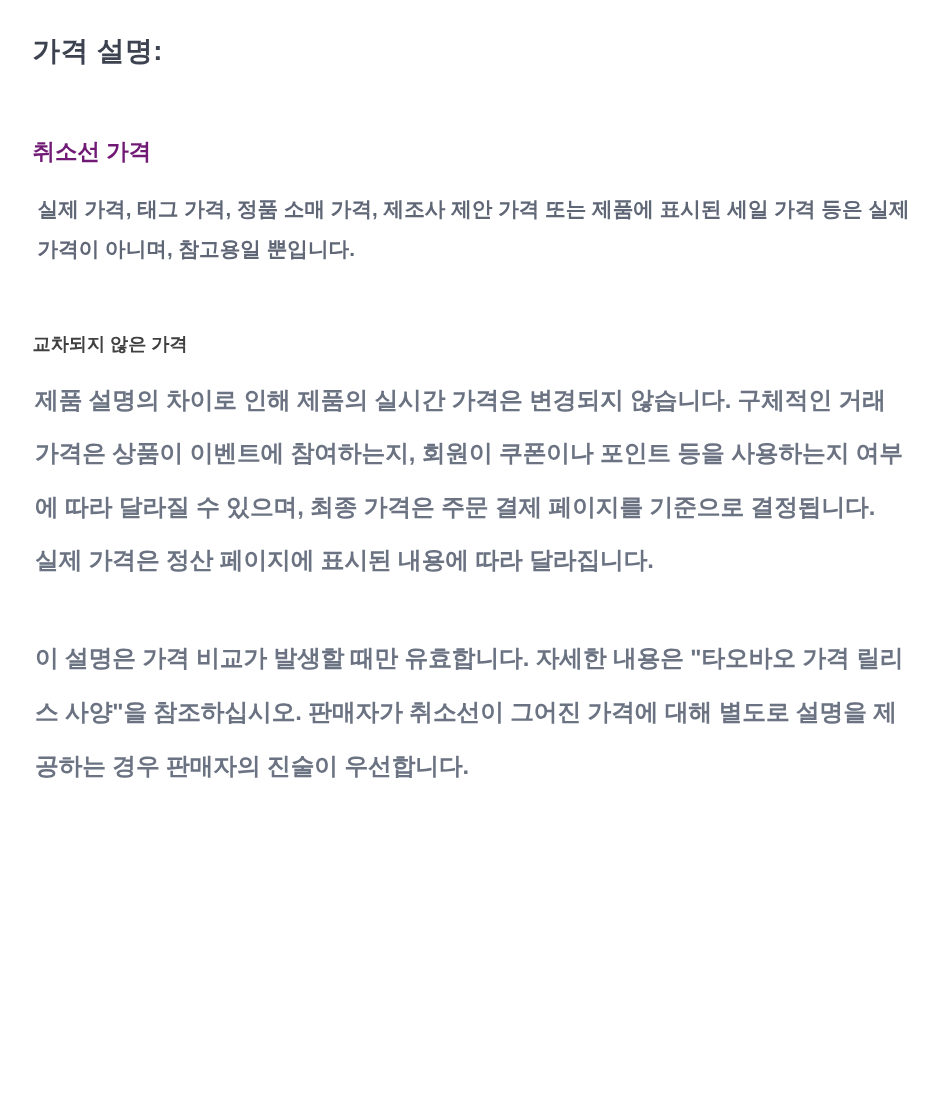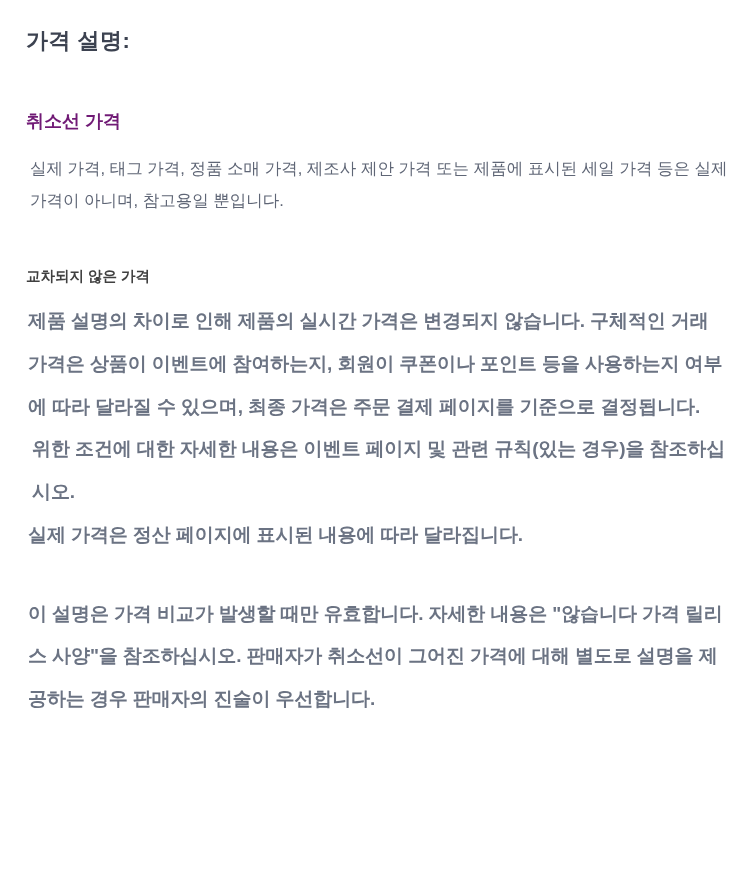--- a/index.html
+++ b/index.html
@@ -36,21 +36,21 @@
     color: #701a75;
     margin: 52px 0 0 0;
     line-height: 1.4;
   }
   .lead-paragraph {
     font-size: 16.5px;
     color: #5f6676;
     line-height: 1.95;
     margin: 18px 0 0 4px;
     max-width: 706px;
-    font-weight: normal;
+    font-weight: bold;
   }
   .sub-heading {
     font-size: 14.5px;
     font-weight: bold;
     color: #404040;
     margin: 50px 0 0 0;
     line-height: 1.5;
   }
   .body-paragraph {
     font-size: 19px;
@@ -80,19 +80,18 @@
 
   <h2 class="section-heading">취소선 가격</h2>
 
   <p class="lead-paragraph">실제 가격, 태그 가격, 정품 소매 가격, 제조사 제안 가격 또는 제품에 표시된 세일 가격 등은 실제 가격이 아니며, 참고용일 뿐입니다.</p>
 
   <h3 class="sub-heading">교차되지 않은 가격</h3>
 
   <p class="body-paragraph">제품 설명의 차이로 인해 제품의 실시간 가격은 변경되지 않습니다. 구체적인 거래 가격은 상품이 이벤트에 참여하는지, 회원이 쿠폰이나 포인트 등을 사용하는지 여부에 따라 달라질 수 있으며, 최종 가격은 주문 결제 페이지를 기준으로 결정됩니다.</p>
 
 
-  <p class="body-paragraph gap-small indent">위한 조건에 대한 자세한 내용은 이벤트 페이지 및 관련 규칙(있는 경우)을 참조하십시오.</p>
 
   <p class="body-paragraph gap-small">실제 가격은 정산 페이지에 표시된 내용에 따라 달라집니다.</p>
 
-  <p class="body-paragraph gap-large">이 설명은 가격 비교가 발생할 때만 유효합니다. 자세한 내용은 "않습니다 가격 릴리스 사양"을 참조하십시오. 판매자가 취소선이 그어진 가격에 대해 별도로 설명을 제공하는 경우 판매자의 진술이 우선합니다.</p>
+  <p class="body-paragraph gap-large">이 설명은 가격 비교가 발생할 때만 유효합니다. 자세한 내용은 "타오바오 가격 릴리스 사양"을 참조하십시오. 판매자가 취소선이 그어진 가격에 대해 별도로 설명을 제공하는 경우 판매자의 진술이 우선합니다.</p>
 
 </div>
 
 </body></html>

